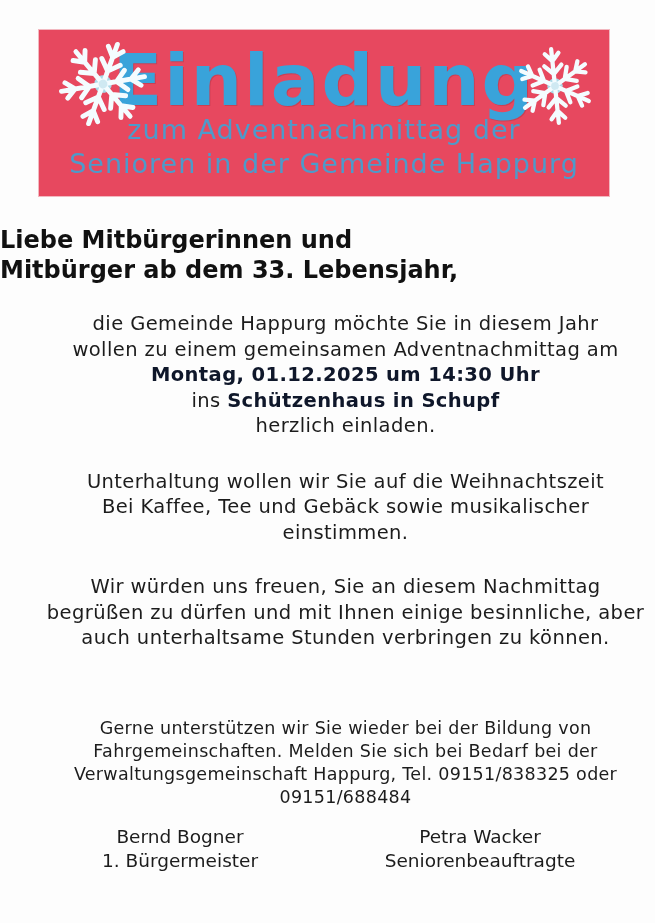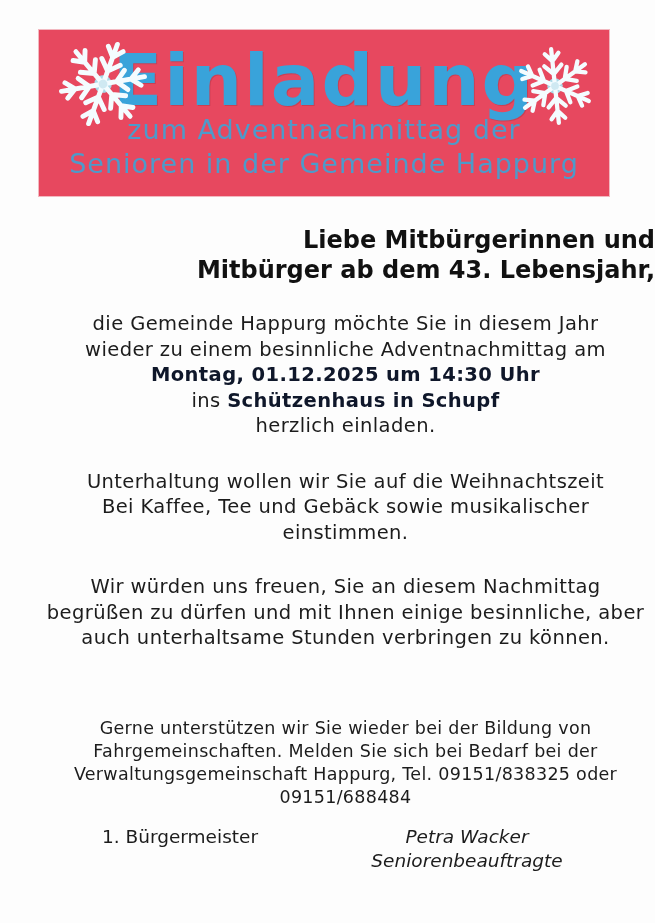--- a/index.html
+++ b/index.html
@@ -38,21 +38,21 @@
     letter-spacing: 1px;
     color: #4e9aca;
     white-space: nowrap;
   }
   .flake { position: absolute; pointer-events: none; }
   .flake-left  { left: 16px;  top: 6px;  width: 98px; height: 98px; }
   .flake-right { right: 12px; top: 14px; width: 86px; height: 86px; }
   
   .salutation {
     margin-top: 28px;
-    text-align: right;
+    text-align: left;
     font-weight: bold;
     font-size: 24px;
     line-height: 30px;
     color: #111111;
   }
   .para {
     margin: 0;
     text-align: center;
     font-size: 19.5px;
     line-height: 25.5px;
@@ -75,21 +75,21 @@
     position: absolute;
     left: 0;
     top: 825px;
     width: 655px;
     height: 60px;
     font-size: 18.5px;
     line-height: 24px;
   }
   .sig-block { position: absolute; text-align: center; }
   .sig-left  { left: 55px;  width: 250px; }
-  .sig-right { left: 332px; width: 270px; font-style: italic; }
+  .sig-right { left: 345px; width: 270px; }
 </style>
 </head>
 <body>
 
 <div class="page">
 
   <div class="banner">
 
     <svg class="flake flake-left" viewBox="-50 -50 100 100" aria-hidden="true">
       <g transform="rotate(20)">
@@ -145,26 +145,26 @@
       </g>
     </svg>
 
     <div class="banner-title">Einladung</div>
     <div class="banner-subtitle">zum Adventnachmittag der</div>
     <div class="banner-subtitle">Senioren in der Gemeinde Happurg</div>
   </div>
 
   <div class="salutation">
     <div class="line">Liebe Mitbürgerinnen und</div>
-    <div class="line">Mitbürger ab dem 43. Lebensjahr,</div>
+    <div class="line">Mitbürger ab dem 33. Lebensjahr,</div>
   </div>
 
   <div class="para intro">
     <div class="line">die Gemeinde Happurg möchte Sie in diesem Jahr</div>
-    <div class="line">wieder zu einem besinnliche Adventnachmittag am</div>
+    <div class="line">wollen zu einem gemeinsamen Adventnachmittag am</div>
     <div class="line bold">Montag, 01.12.2025 um 14:30 Uhr</div>
     <div class="line">
       <span>ins</span>
       <span class="bold">Schützenhaus in Schupf</span>
     </div>
     <div class="line">herzlich einladen.</div>
   </div>
 
   <div class="para program">
     <div class="line">Unterhaltung wollen wir Sie auf die Weihnachtszeit</div>
@@ -180,20 +180,21 @@
 
   <div class="para carpool">
     <div class="line">Gerne unterstützen wir Sie wieder bei der Bildung von</div>
     <div class="line">Fahrgemeinschaften. Melden Sie sich bei Bedarf bei der</div>
     <div class="line">Verwaltungsgemeinschaft Happurg, Tel. 09151/838325 oder</div>
     <div class="line">09151/688484</div>
   </div>
 
   <div class="signatures">
     <div class="sig-block sig-left">
+      <div>Bernd Bogner</div>
       <div>1. Bürgermeister</div>
     </div>
     <div class="sig-block sig-right">
       <div>Petra Wacker</div>
       <div>Seniorenbeauftragte</div>
     </div>
   </div>
 
 </div>
 

